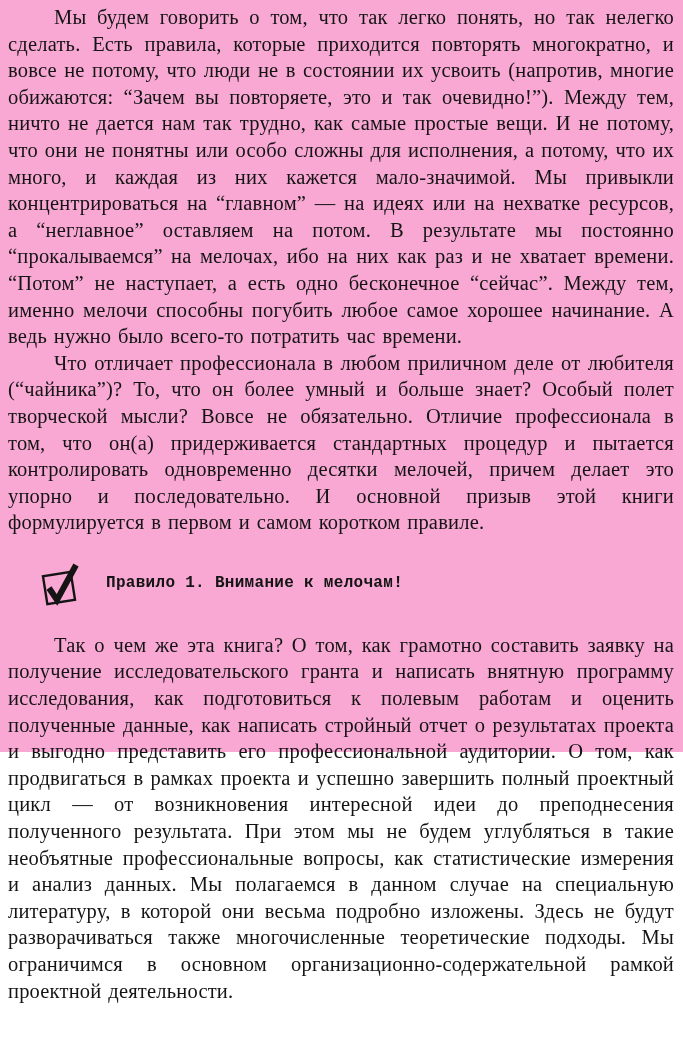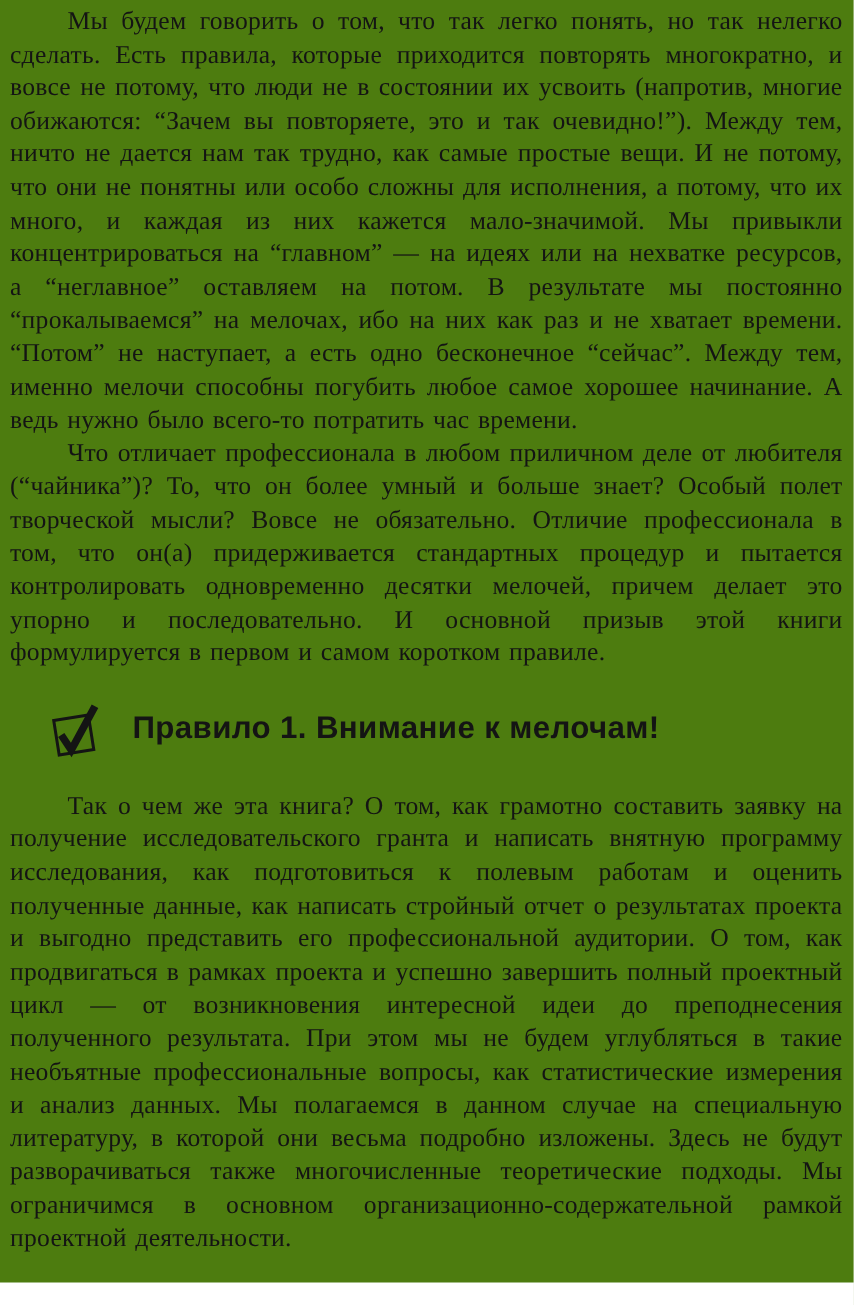--- a/index.html
+++ b/index.html
@@ -10,23 +10,23 @@
   body {
     width: 683px;
     height: 1044px;
     overflow: hidden;
     font-family: "Liberation Serif", serif;
     color: #141414;
   }
   .page {
     box-sizing: border-box;
     width: 683px;
-    height: 1026px;
+    height: 752px;
     padding: 4px 9px 0 8px;
-    background: #4d7c0f;
+    background: #f9a8d4;
   }
   .para {
     margin: 0;
     font-size: 20.5px;
     line-height: 26.6px;
     text-align: justify;
     text-indent: 46px;
     letter-spacing: 0.2px;
     word-spacing: 1.5px;
   }
@@ -35,23 +35,23 @@
     align-items: center;
     gap: 22px;
     margin: 22px 0 24px 30px;
   }
   .rule-icon-wrap {
     flex: 0 0 auto;
     width: 46px;
     height: 50px;
   }
   .rule-heading {
-    font-family: Liberation Sans, sans-serif;
+    font-family: Liberation Mono, monospace;
     font-weight: bold;
-    font-size: 25px;
+    font-size: 16px;
     letter-spacing: 0.3px;
     margin: 0;
     white-space: nowrap;
   }
 </style>
 </head>
 <body>
 
 <div class="page">
 

